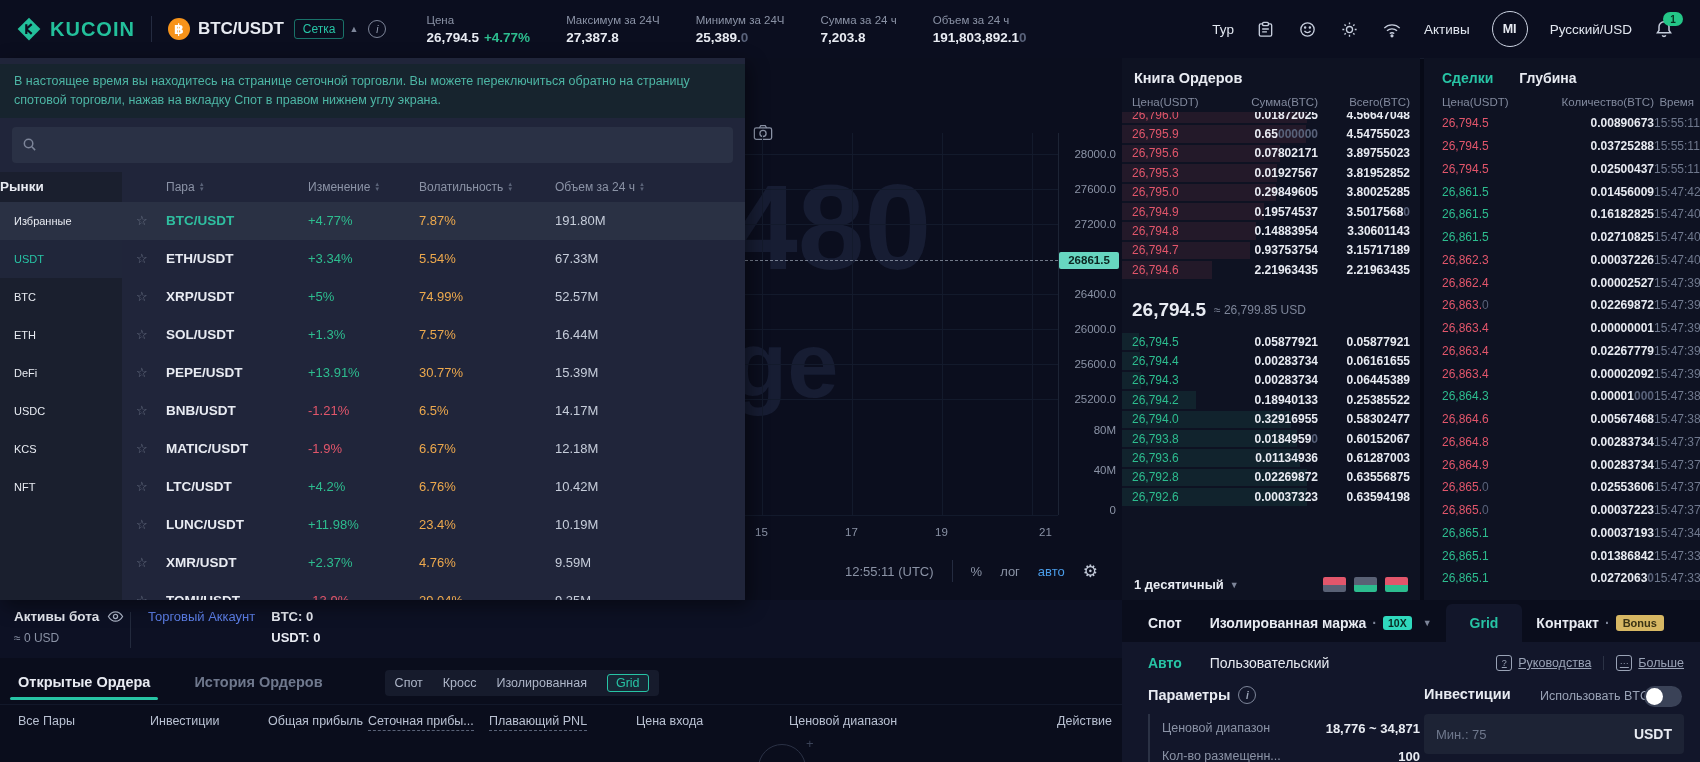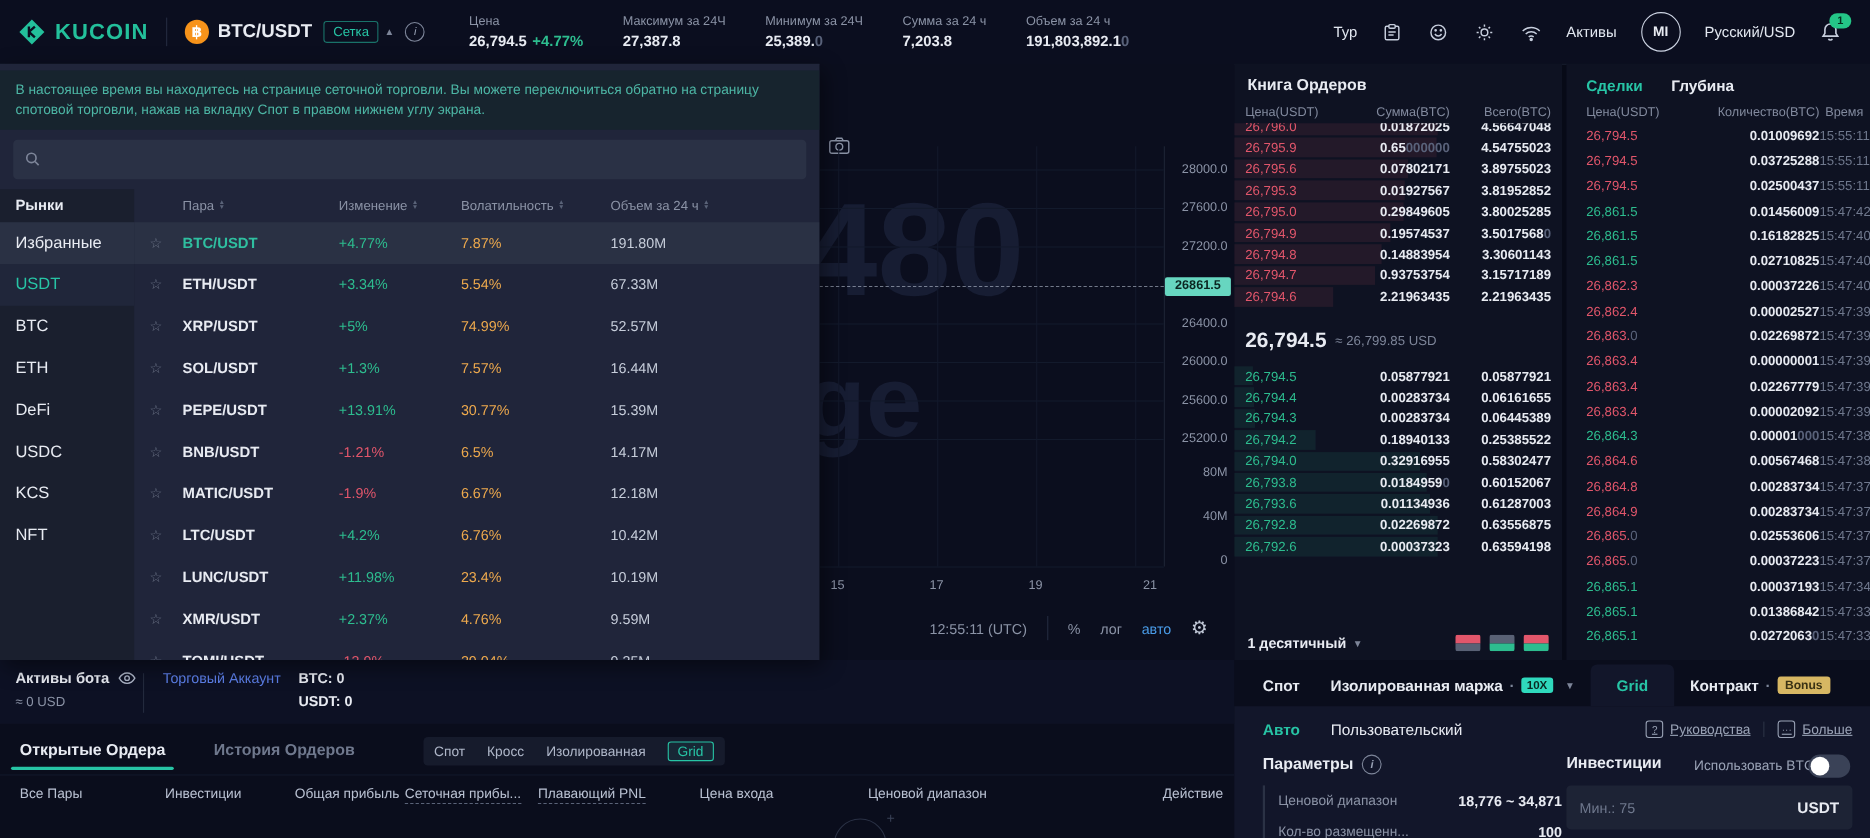--- a/index.html
+++ b/index.html
@@ -45,22 +45,22 @@
   #markets{left:0;top:58px;width:745px;height:542px;background:#20253a;z-index:6;
            box-shadow:4px 6px 18px rgba(0,0,0,.45);overflow:hidden;}
   .notice{margin-top:6px;background:#17242e;color:#4db6a5;font-size:12.5px;line-height:1.5;
           padding:8px 14px;}
   .searchbox{margin:9px 12px;height:36px;background:#2a3145;border-radius:4px;display:flex;
              align-items:center;padding:0 10px;gap:8px;}
   .searchbox input{background:transparent;border:none;outline:none;color:#dfe4ee;font-size:13px;flex:1;
                    font-family:inherit;}
   .mbody{display:flex;height:100%;}
   .side{width:122px;background:#1a1f2e;flex-shrink:0;}
-  .side-h{height:30px;display:flex;align-items:center;padding-left:14px;font-size:13.5px;font-weight:bold;}
-  .cat{height:38px;display:flex;align-items:center;padding-left:14px;font-size:15px;cursor:pointer;}
+  .side-h{height:30px;display:flex;align-items:center;font-size:13.5px;font-weight:bold;}
+  .cat{height:38px;display:flex;align-items:center;padding-left:14px;font-size:11px;cursor:pointer;}
   .cat.hl{background:#2a3144;}
   .cat.act{color:#27c4a5;background:#20263a;}
   .pairs{flex:1;}
   .phead{height:30px;display:grid;grid-template-columns:44px 142px 111px 136px 1fr;align-items:center;
          color:#8b93a6;font-size:12px;}
   .phead span{white-space:nowrap;}
   .sort{display:inline-flex;flex-direction:column;line-height:5px;font-size:6px;color:#5a6378;
         vertical-align:middle;margin-left:4px;}
   .mrow{height:38px;display:grid;grid-template-columns:44px 142px 111px 136px 1fr;align-items:center;
         font-size:13px;cursor:pointer;}
@@ -592,21 +592,21 @@
     <span>Глубина</span>
   </div>
   <div class="tr-head" id="tr-head">
       <span>Цена(USDT)</span>
       <span>Количество(BTC)</span>
       <span>Время</span>
     </div>
   <div id="trows">
       <div class="trow">
         <span class="down">26,794.5</span>
-        <span class="tqty">0.01009692</span>
+        <span class="tqty">0.00890673</span>
         <span class="ttime">15:55:11</span>
       </div>
       <div class="trow">
         <span class="down">26,794.5</span>
         <span class="tqty">0.03725288</span>
         <span class="ttime">15:55:11</span>
       </div>
       <div class="trow">
         <span class="down">26,794.5</span>
         <span class="tqty">0.02500437</span>

